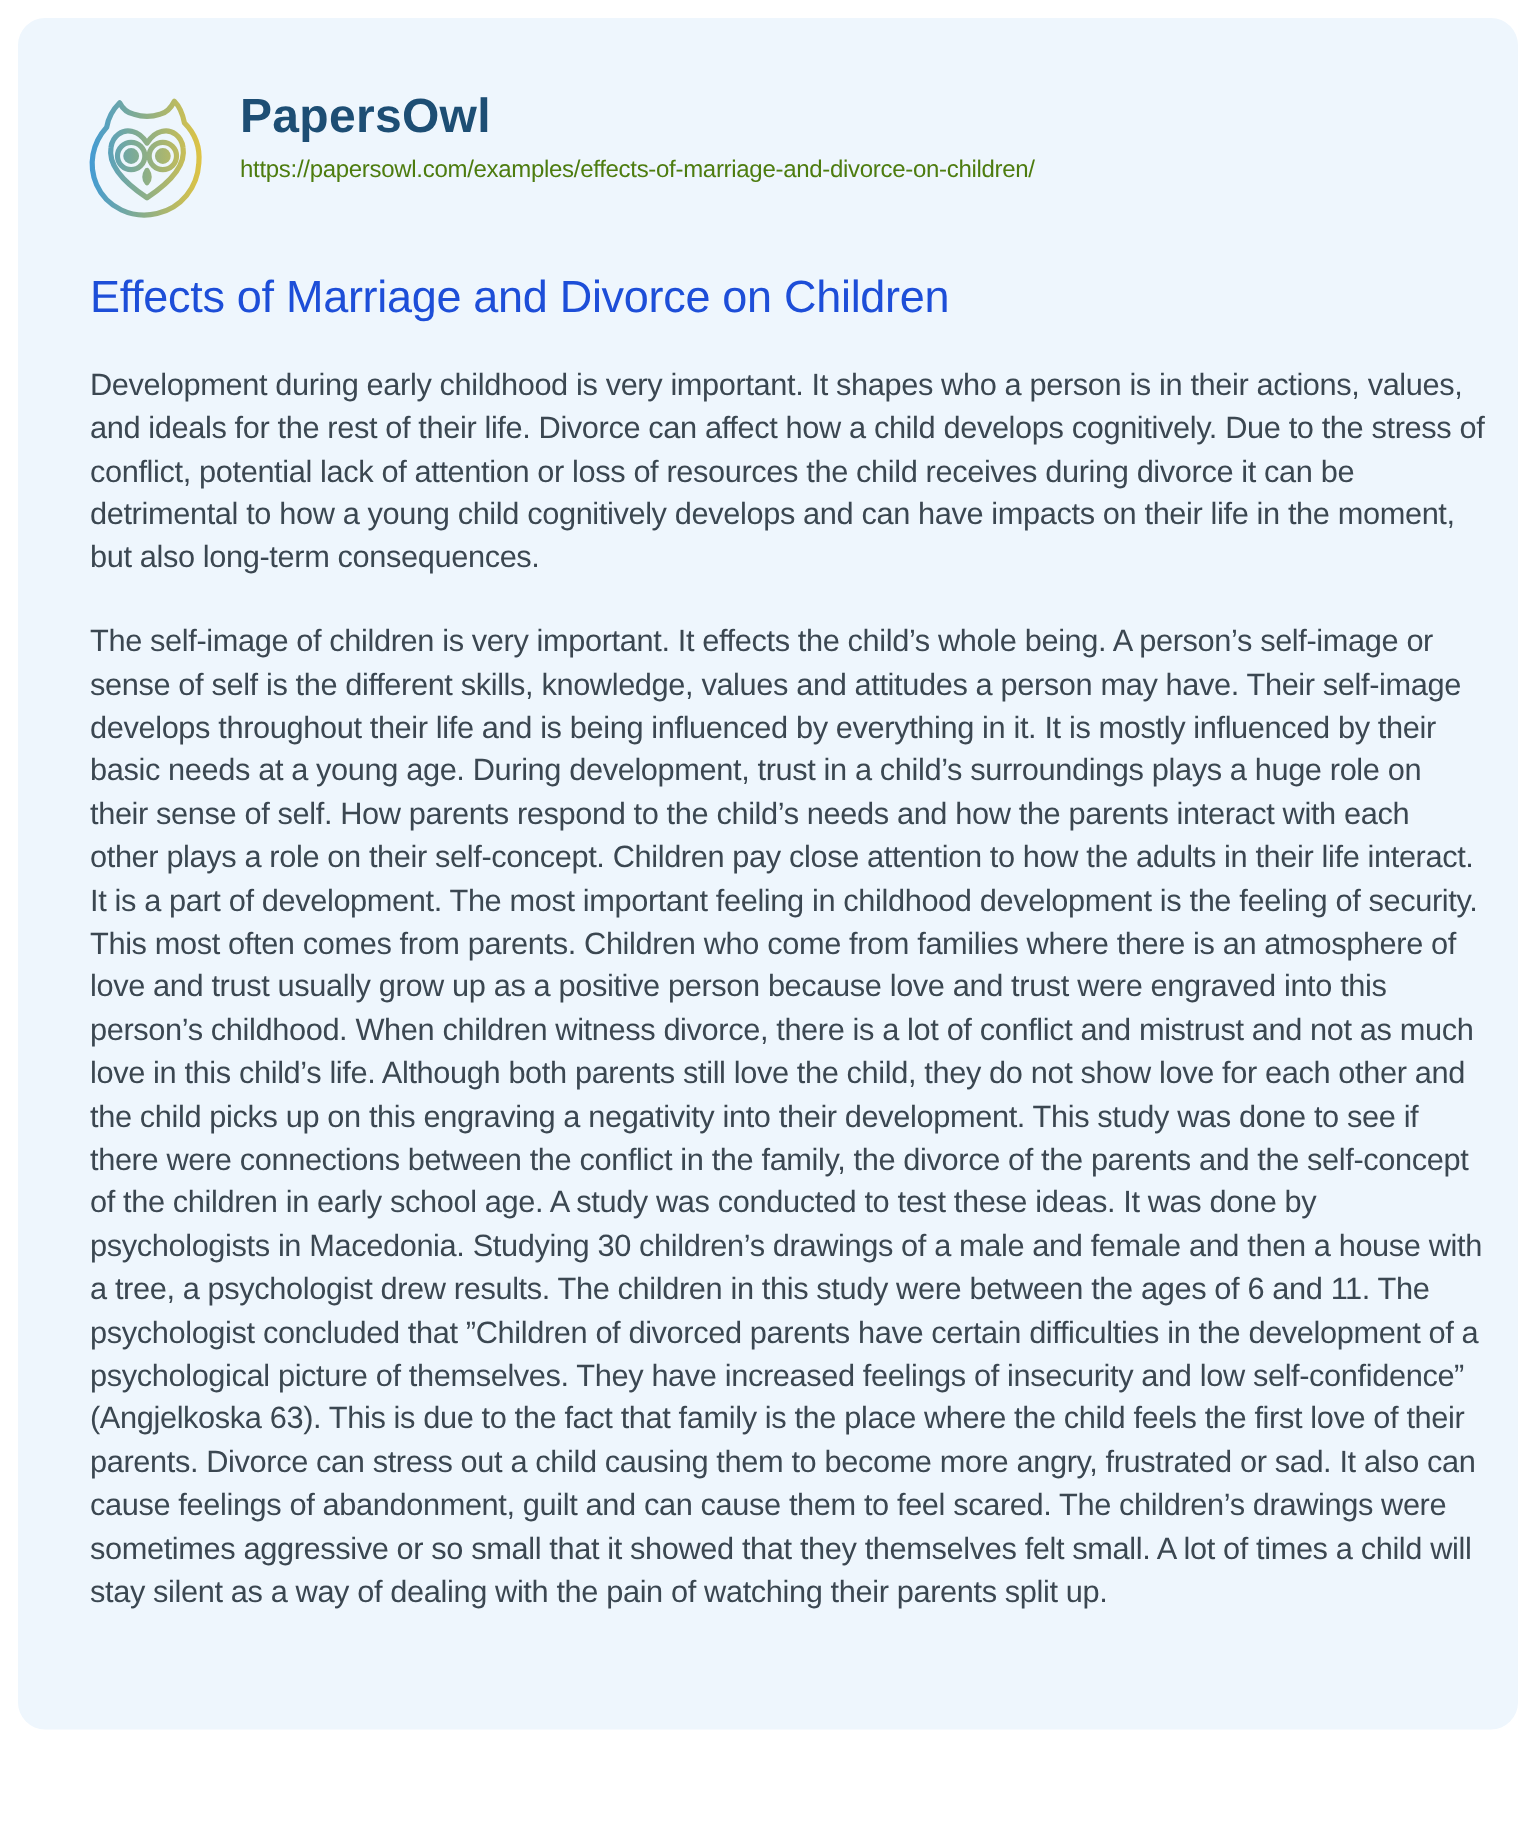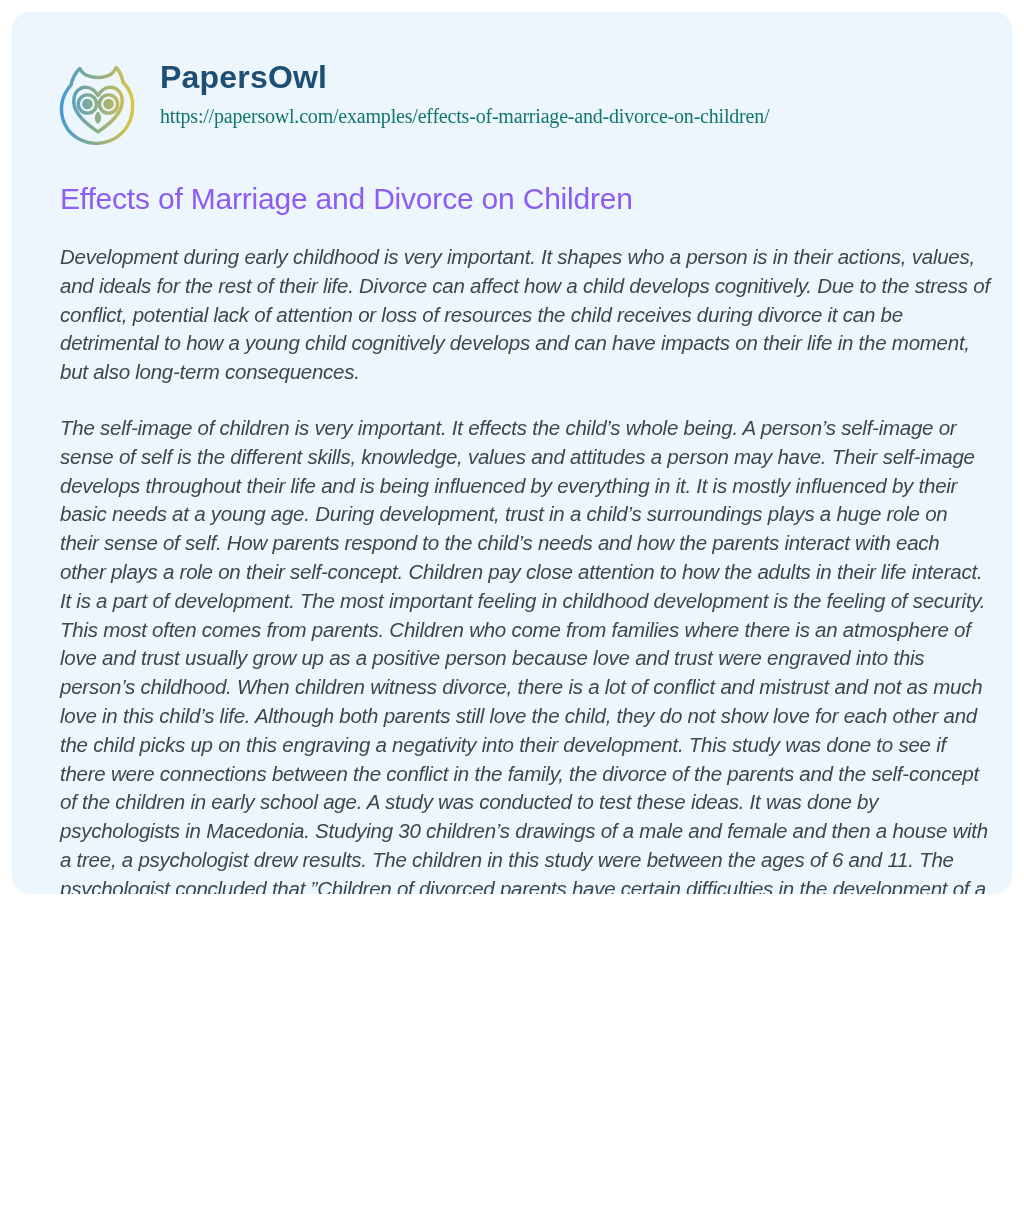--- a/index.html
+++ b/index.html
@@ -11,21 +11,21 @@
   }
   .page {
     width: 1024px;
     height: 1232px;
     background: #ffffff;
     box-sizing: border-box;
     padding: 12px;
   }
   .card {
     width: 1000px;
-    height: 882px;
+    height: 1141px;
     background: #eef6fd;
     border-radius: 18px;
     box-sizing: border-box;
     padding: 44px 38px 40px 38px;
     overflow: hidden;
   }
   .header {
     display: flex;
     align-items: flex-start;
   }
@@ -41,37 +41,35 @@
   .brand-name {
     font-size: 32px;
     font-weight: bold;
     color: #1d4e74;
     letter-spacing: 0.2px;
     line-height: 1.1;
   }
   .article-url {
     display: inline-block;
     margin-top: 10px;
-    font-size: 20px;
-    color: #0f766e;
+    font-size: 16px;
+    color: #4d7c0f;
     text-decoration: none;
     letter-spacing: -0.2px;
-    font-family: Liberation Serif, serif;
   }
   .title {
     margin: 30px 0 0 10px;
     font-size: 30px;
     font-weight: 500;
-    color: #8b5cf6;
+    color: #1d4ed8;
     letter-spacing: -0.2px;
   }
   .essay {
     margin: 4px 0 0 10px;
     width: 930px;
-    font-style: italic;
   }
   .essay p {
     margin: 27px 0 0 0;
     font-size: 20.5px;
     line-height: 28.8px;
     color: #3b4751;
     letter-spacing: -0.25px;
   }
 </style>
 </head>

